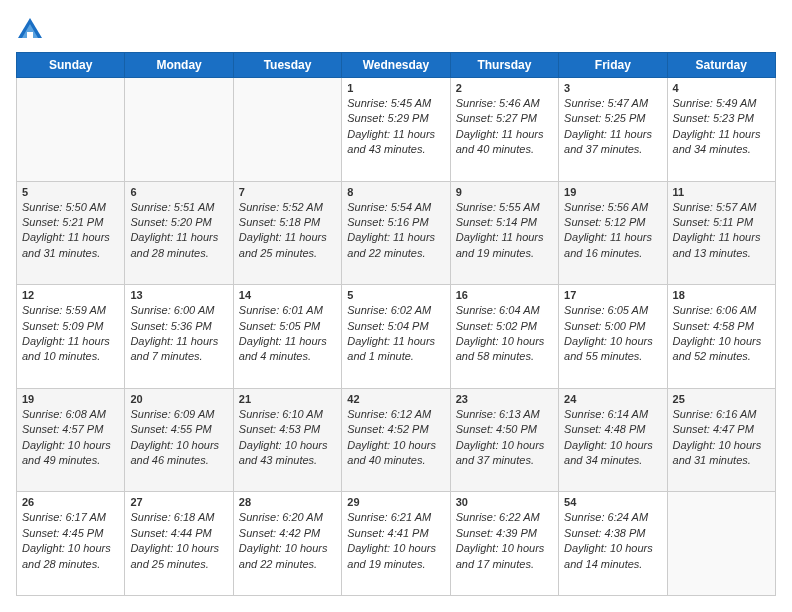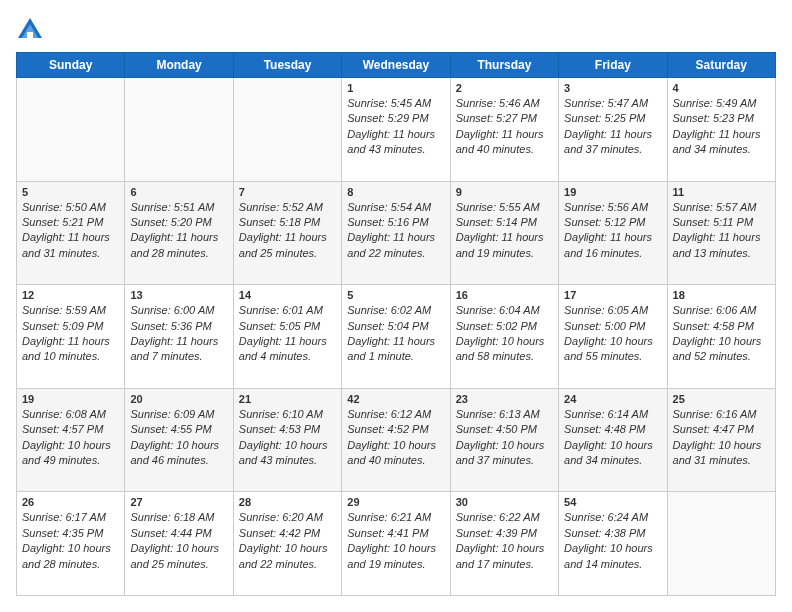--- a/index.html
+++ b/index.html
@@ -320,21 +320,21 @@
             <div class="cell-content">Sunrise: 6:16 AM
 Sunset: 4:47 PM
 Daylight: 10 hours
 and 31 minutes.</div>
           </td>
         </tr>
         <tr>
           <td>
             <span class="day-num">26</span>
             <div class="cell-content">Sunrise: 6:17 AM
-Sunset: 4:35 PM
+Sunset: 4:45 PM
 Daylight: 10 hours
 and 28 minutes.</div>
           </td>
           <td>
             <span class="day-num">27</span>
             <div class="cell-content">Sunrise: 6:18 AM
 Sunset: 4:44 PM
 Daylight: 10 hours
 and 25 minutes.</div>
           </td>

